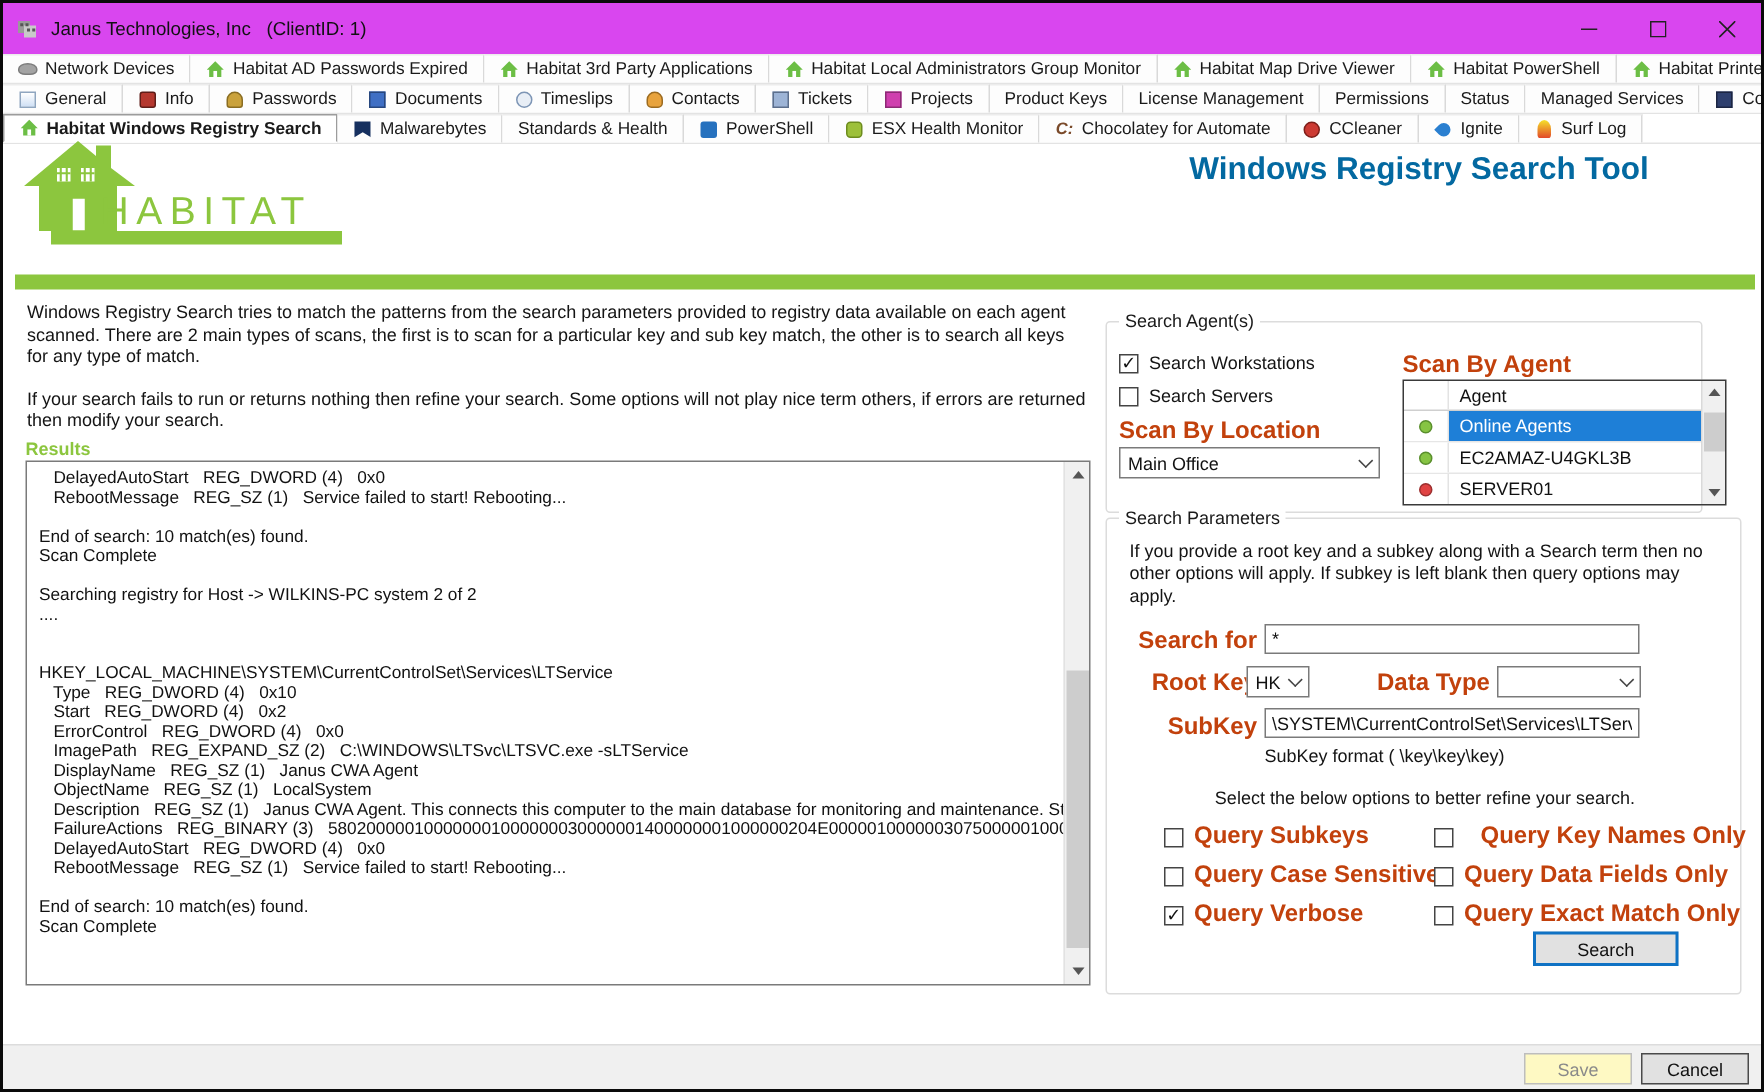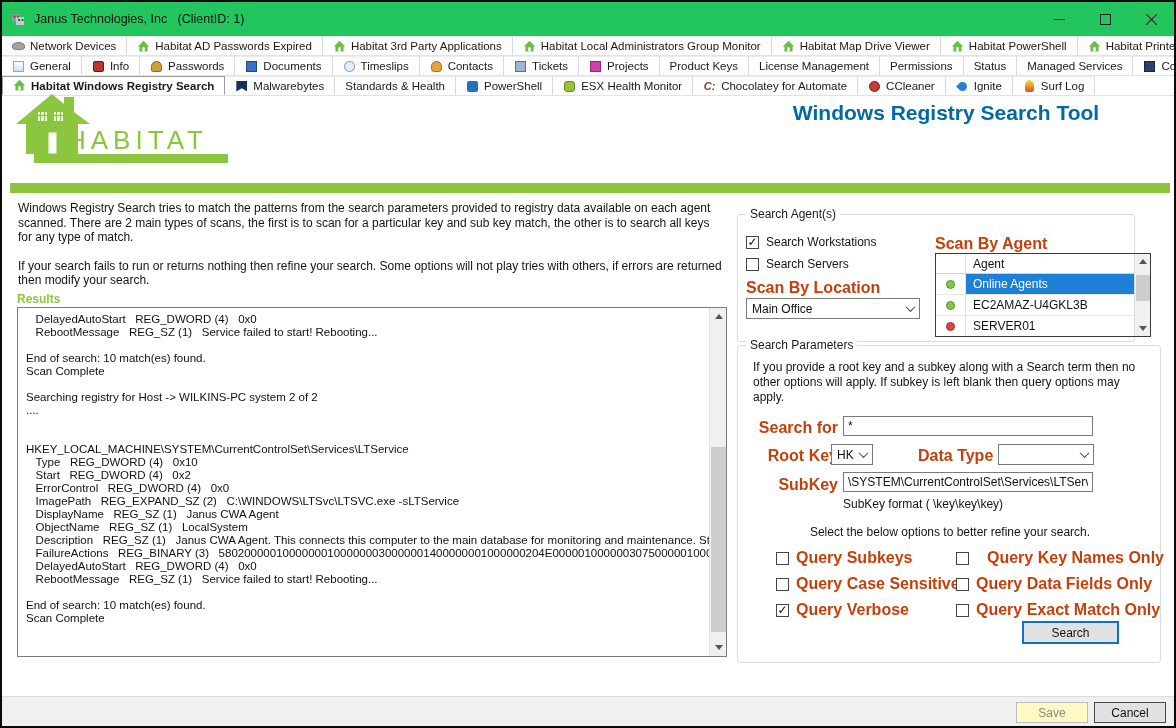--- a/index.html
+++ b/index.html
@@ -1,21 +1,21 @@
 <!DOCTYPE html>
 <html><head>
 <meta charset="utf-8">
 <style>
   * { margin:0; padding:0; box-sizing:border-box; }
   html,body { width:1176px; height:728px; background:#888; }
   body { font-family:"Liberation Sans", sans-serif; }
   .window { position:relative; width:1176px; height:728px; background:#fff; border:2px solid #0a0a0a; overflow:hidden; }
 
   
-  .titlebar { position:absolute; left:0; top:0; right:0; height:34px; background:#22c55e; display:flex; align-items:center; }
+  .titlebar { position:absolute; left:0; top:0; right:0; height:34px; background:#d946ef; display:flex; align-items:center; }
   .app-icon { margin-left:8px; width:16px; height:16px; }
   .title-text { margin-left:8px; font-size:12.5px; color:#111; white-space:pre; }
   .win-controls { position:absolute; right:0; top:0; height:34px; display:flex; }
   .win-btn { width:46px; height:34px; display:flex; align-items:center; justify-content:center; font-size:14px; color:#222; }
   .win-btn svg { display:block; }
 
   
   .tabstrip { position:absolute; left:0; top:34px; right:0; background:#fff; }
   .tabrow { display:flex; height:20px; border-bottom:1px solid #e3e3e3; }
   .tab { display:flex; align-items:center; gap:5px; padding:0 10px; font-size:11.5px; color:#1a1a1a;
@@ -350,21 +350,21 @@
       <text x="55" y="59" font-family="Liberation Sans, sans-serif" font-size="26" letter-spacing="5" fill="#8CC63E">HABITAT</text>
       <rect x="22" y="64" width="194" height="9" fill="#8CC63E"></rect>
     </svg>
   </div>
 
   <div class="tool-title">Windows Registry Search Tool</div>
   <div class="green-bar"></div>
 
   <div class="intro">
     <p>Windows Registry Search tries to match the patterns from the search parameters provided to registry data available on each agent scanned. There are 2 main types of scans, the first is to scan for a particular key and sub key match,  the other is to search all keys for any type of match.</p>
-    <p>If your search fails to run or returns nothing then refine your search. Some options will not play tries with others, if errors are returned then modify your search.</p>
+    <p>If your search fails to run or returns nothing then refine your search. Some options will not play nice term others, if errors are returned then modify your search.</p>
   </div>
 
   <div class="results-label">Results</div>
   <div class="results-box">
     <div class="results-text">   DelayedAutoStart   REG_DWORD (4)   0x0
    RebootMessage   REG_SZ (1)   Service failed to start! Rebooting...
 
 End of search: 10 match(es) found.
 Scan Complete
 

